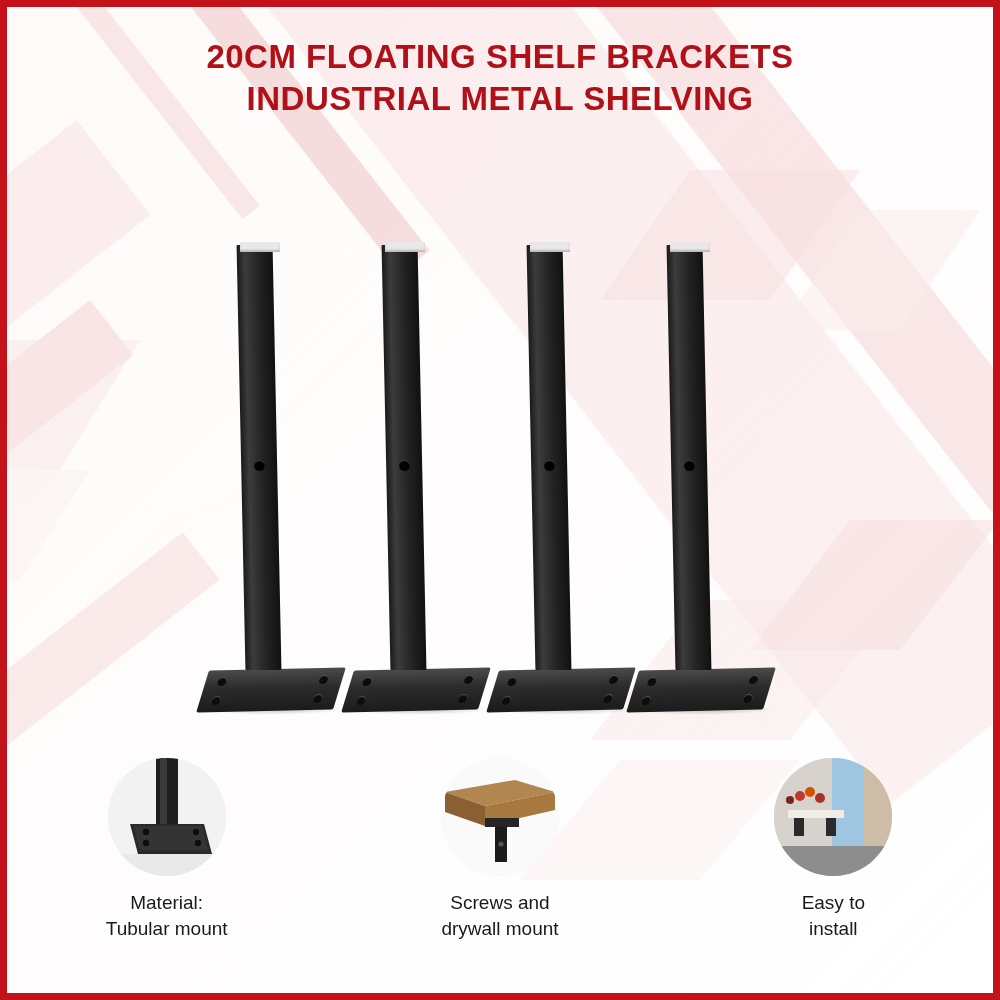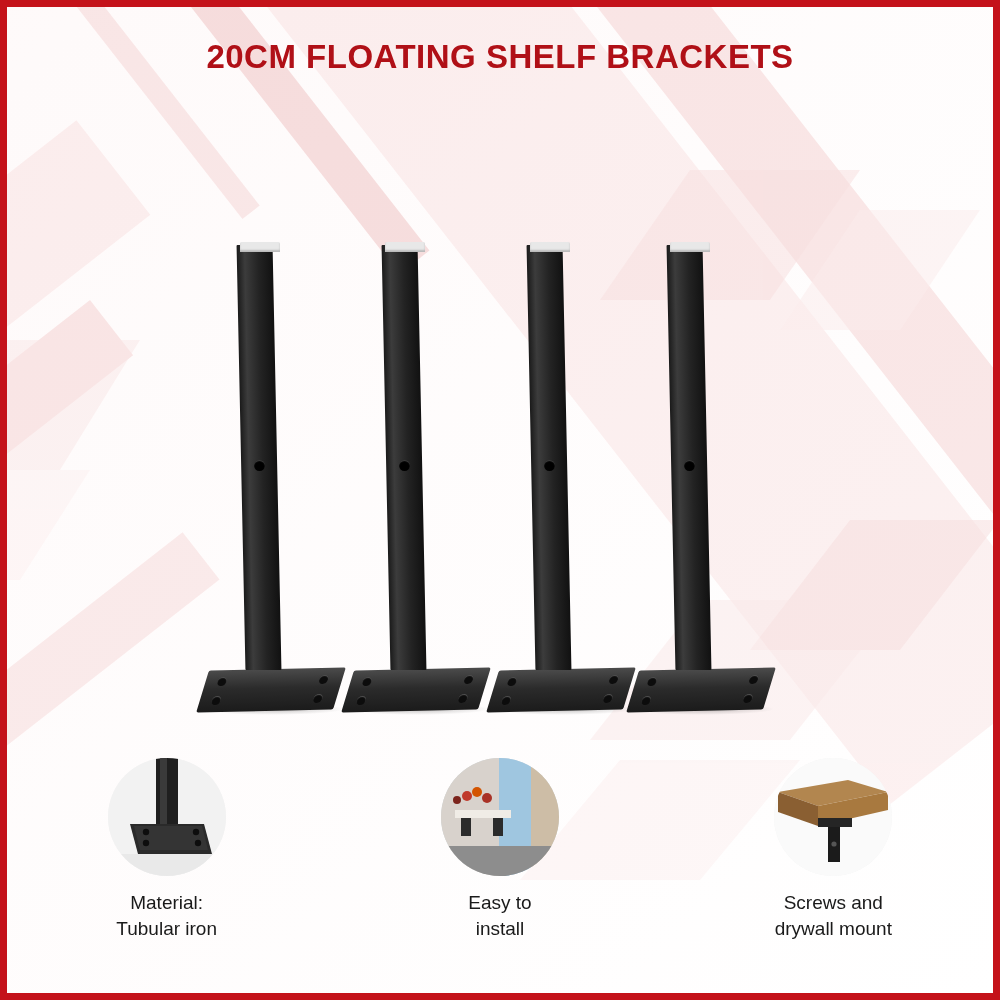--- a/index.html
+++ b/index.html
@@ -197,20 +197,21 @@
       <g opacity="0.5">
         <polygon points="0,340 140,340 60,470 -80,470" fill="#f9e4e4"></polygon>
         <polygon points="0,470 90,470 20,580 -70,580" fill="#fdf0f0"></polygon>
       </g>
       <rect x="0" y="0" width="1000" height="1000" fill="url(#pinkfade)" opacity="0.25"></rect>
     </svg>
   </div>
 
   <div class="title">
     <div>20CM FLOATING SHELF BRACKETS</div>
+    <div>INDUSTRIAL METAL SHELVING</div>
   </div>
 
   <div class="product-area">
     <div class="bracket" style="left:20px;">
       <div class="shadow"></div>
       <div class="plate">
         <span class="ph a"></span>
         <span class="ph b"></span>
         <span class="ph c"></span>
         <span class="ph d"></span>
@@ -269,24 +270,42 @@
           <polygon points="26,68 94,68 100,92 32,92" fill="#343434"></polygon>
           <circle cx="38" cy="74" r="3.2" fill="#0d0d0d"></circle>
           <circle cx="38" cy="85" r="3.2" fill="#0d0d0d"></circle>
           <circle cx="88" cy="74" r="3.2" fill="#0d0d0d"></circle>
           <circle cx="90" cy="85" r="3.2" fill="#0d0d0d"></circle>
           <rect x="0" y="96" width="118" height="22" fill="#e9e9e9"></rect>
         </svg>
       </div>
       <div class="feature-caption">
         <div>Material:</div>
-        <div>Tubular iron</div>
-      </div>
-    </div>
-
+        <div>Tubular mount</div>
+      </div>
+    </div>
+
+
+    <div class="feature">
+      <div class="circle">
+        <svg width="118" height="118" viewBox="0 0 118 118">
+          <rect x="0" y="0" width="118" height="118" fill="#fafafa"></rect>
+          <polygon points="4,34 74,22 114,34 44,48" fill="#b2864f"></polygon>
+          <polygon points="4,34 44,48 44,68 4,54" fill="#8a5f32"></polygon>
+          <polygon points="44,48 114,34 114,52 44,68" fill="#a8793f"></polygon>
+          <rect x="54" y="60" width="12" height="44" fill="#1b1b1b"></rect>
+          <rect x="44" y="60" width="34" height="9" fill="#252525"></rect>
+          <circle cx="60" cy="86" r="2.6" fill="#555"></circle>
+        </svg>
+      </div>
+      <div class="feature-caption">
+        <div>Screws and</div>
+        <div>drywall mount</div>
+      </div>
+    </div>
 
     <div class="feature">
       <div class="circle">
         <svg width="118" height="118" viewBox="0 0 118 118">
           <rect x="0" y="0" width="118" height="118" fill="#cfd8dc"></rect>
           <rect x="0" y="0" width="58" height="118" fill="#d8d2cc"></rect>
           <rect x="58" y="0" width="32" height="118" fill="#9fc6e0"></rect>
           <rect x="90" y="0" width="28" height="118" fill="#cdbda6"></rect>
           <rect x="14" y="52" width="56" height="8" fill="#f0ece6"></rect>
           <rect x="20" y="60" width="10" height="18" fill="#2b2b2b"></rect>
@@ -297,34 +316,16 @@
           <circle cx="16" cy="42" r="4" fill="#7b241c"></circle>
           <rect x="0" y="88" width="118" height="30" fill="#8d8d8d"></rect>
         </svg>
       </div>
       <div class="feature-caption">
         <div>Easy to</div>
         <div>install</div>
       </div>
     </div>
 
-    <div class="feature">
-      <div class="circle">
-        <svg width="118" height="118" viewBox="0 0 118 118">
-          <rect x="0" y="0" width="118" height="118" fill="#fafafa"></rect>
-          <polygon points="4,34 74,22 114,34 44,48" fill="#b2864f"></polygon>
-          <polygon points="4,34 44,48 44,68 4,54" fill="#8a5f32"></polygon>
-          <polygon points="44,48 114,34 114,52 44,68" fill="#a8793f"></polygon>
-          <rect x="54" y="60" width="12" height="44" fill="#1b1b1b"></rect>
-          <rect x="44" y="60" width="34" height="9" fill="#252525"></rect>
-          <circle cx="60" cy="86" r="2.6" fill="#555"></circle>
-        </svg>
-      </div>
-      <div class="feature-caption">
-        <div>Screws and</div>
-        <div>drywall mount</div>
-      </div>
-    </div>
-
   </div>
 
   <div class="frame-border"></div>
 </div>
 
 </body></html>

